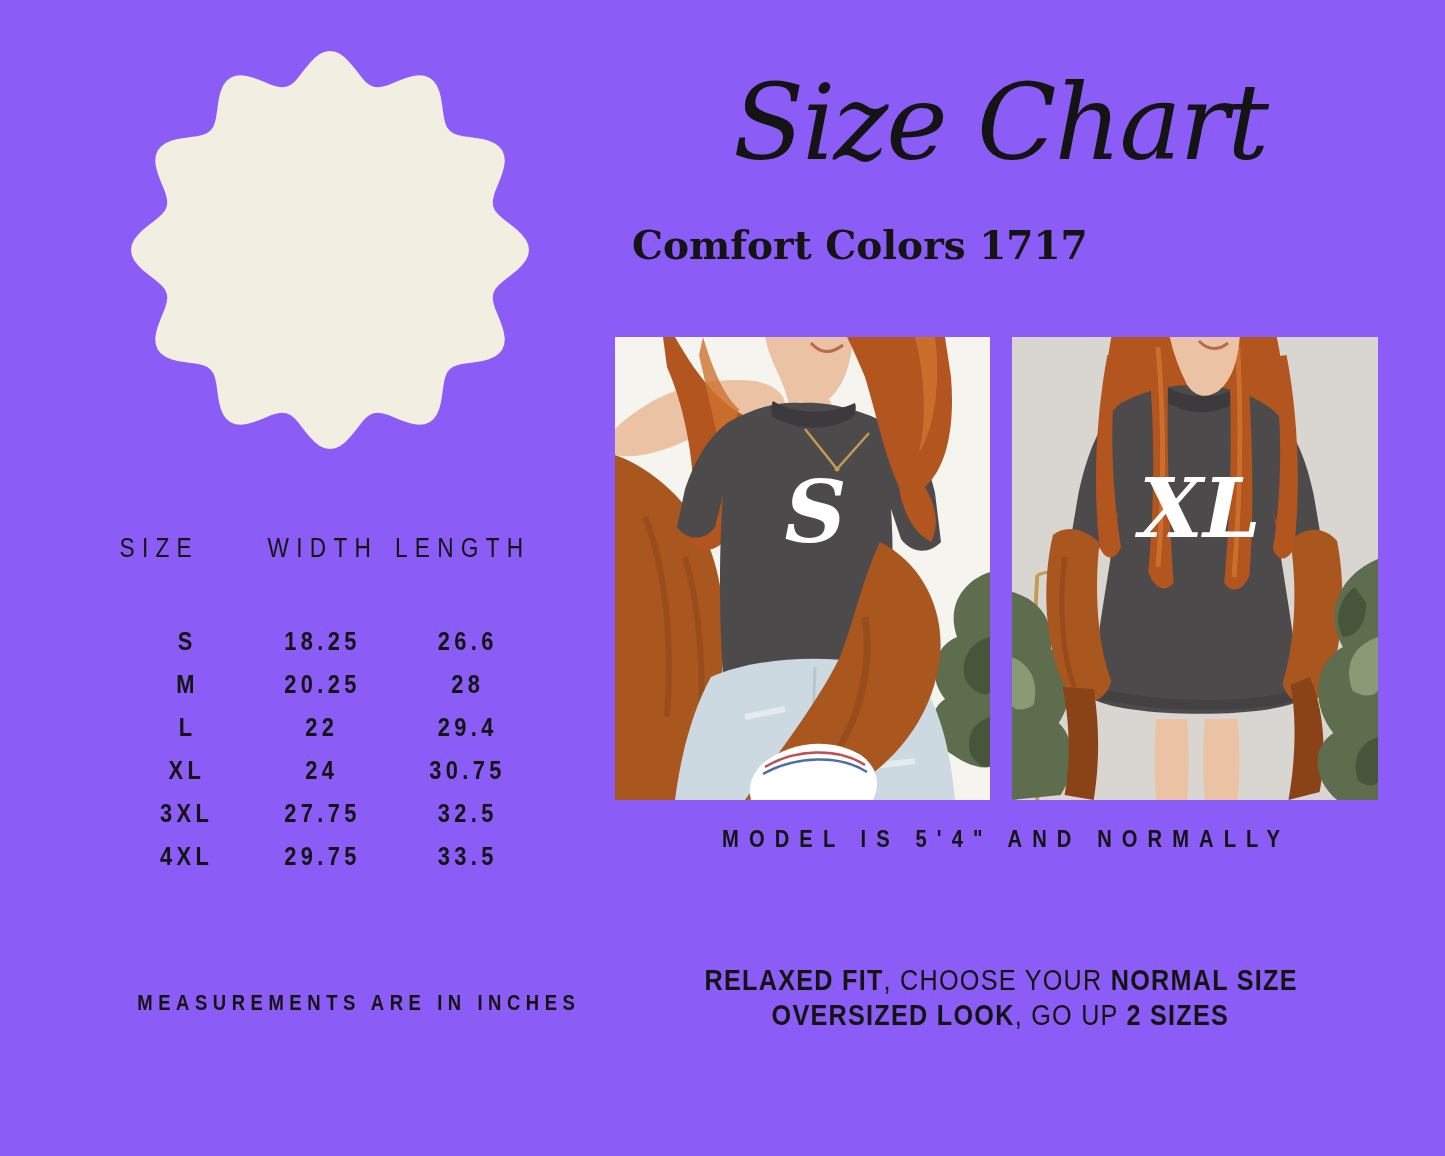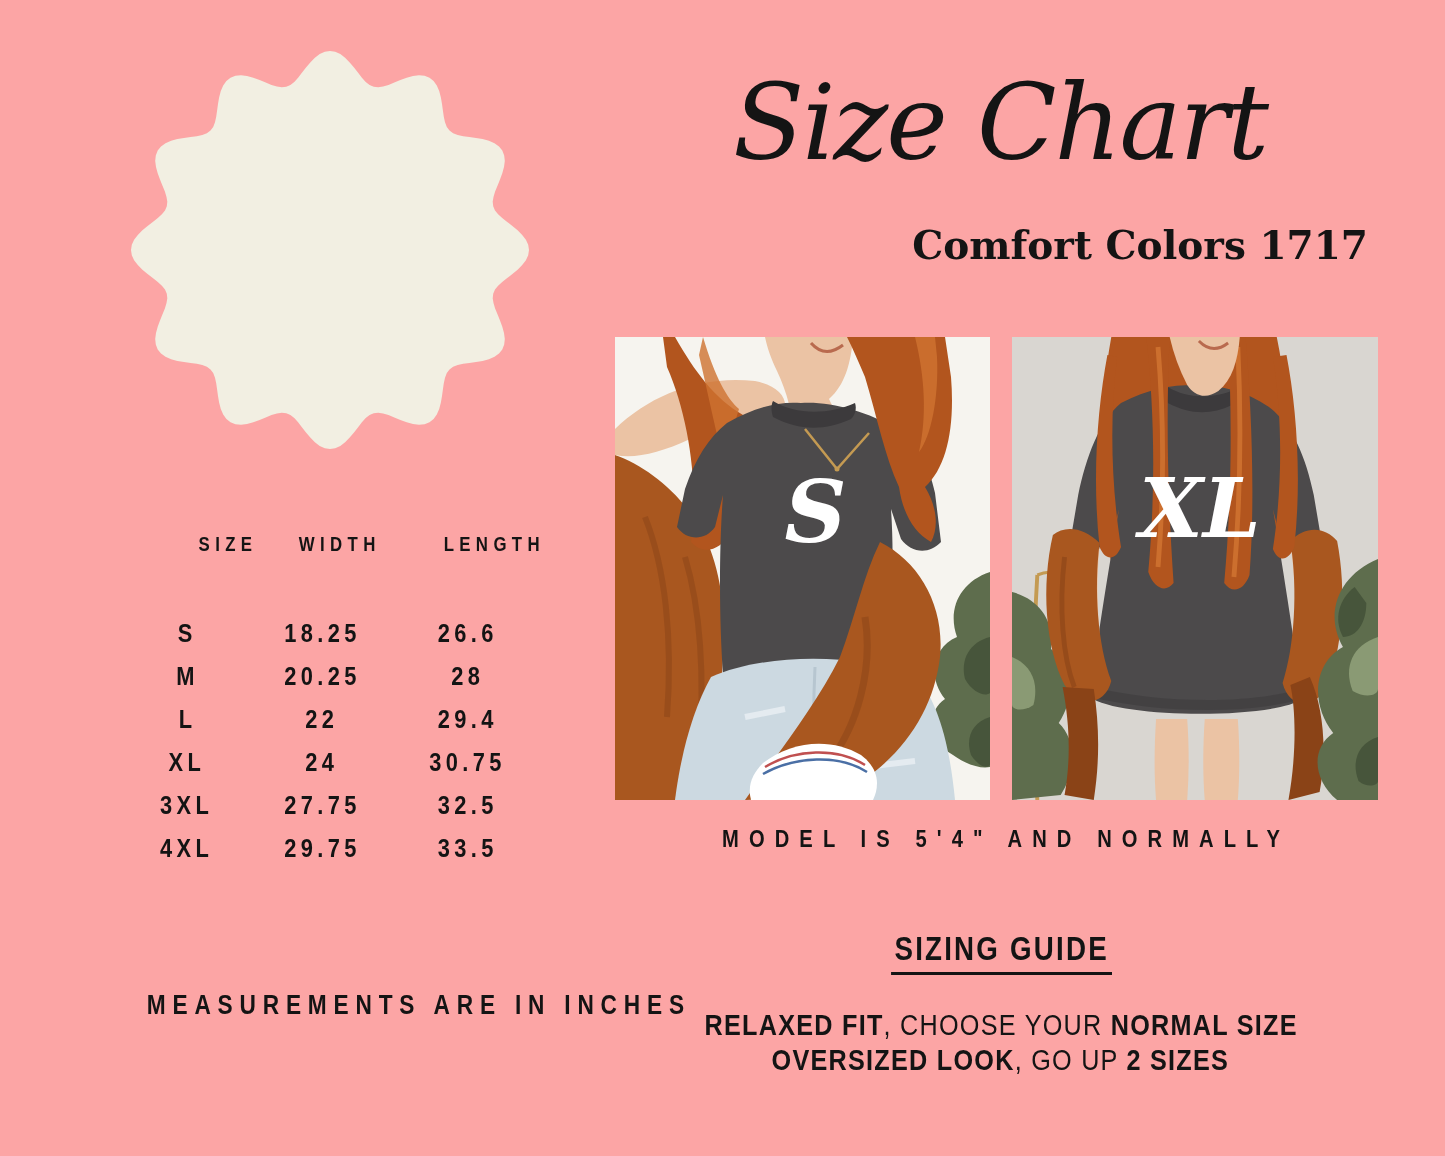--- a/index.html
+++ b/index.html
@@ -1,46 +1,46 @@
 <!DOCTYPE html>
 <html style="--ink: #141414; --cream: #F2EFE2; --shirt: #4C4A4B; --shirt_dark: #3C3A3C; --rust: #A9571F; --rust_dark: #8A4317; --jeans: #CCD9E1; --jeans_light: #E4EBF0; --skin: #EBC3A4; --hair: #B2551E; --hair_light: #CE7230; --leaf: #5E6D4D; --leaf_dark: #47553B; --leaf_light: #8A9A74; --photo_bg_left: #F6F4EF; --photo_bg_right: #D9D6D1; --gold: #C49A52; --white: #FFFFFF; --stripe_red: #C05050; --stripe_blue: #4A6FA5;"><head>
 <meta charset="utf-8">
 <style>
   :root{
     --ink:#141414;
   }
   html,body{margin:0;padding:0;background:#ffffff;}
   body{font-family:"Liberation Sans", sans-serif;color:var(--ink);}
-  .page{position:relative;width:1445px;height:1156px;background:#fca5a5;overflow:hidden;}
+  .page{position:relative;width:1445px;height:1156px;background:#8b5cf6;overflow:hidden;}
 
   .condensed{display:inline-block;transform:scaleX(.84);transform-origin:50% 50%;white-space:nowrap;}
 
   
   .scallop{position:absolute;left:130px;top:45px;width:400px;height:410px;}
   .scallop svg{display:block;width:100%;height:100%;}
 
   
   .title{position:absolute;left:612px;top:58px;width:776px;text-align:center;
          font-family:"DejaVu Serif", serif;font-style:italic;font-weight:500;
          font-size:104px;line-height:1.25;letter-spacing:-2px;}
-  .subtitle{position:absolute;left:592px;top:224px;width:776px;text-align:right;
+  .subtitle{position:absolute;left:632px;top:224px;width:776px;text-align:left;
          font-family:"DejaVu Serif", serif;font-size:39px;font-weight:600;line-height:1.1;}
 
   
   .size-table{position:absolute;left:112px;top:533px;width:436px;}
   .thead,.tr{display:grid;grid-template-columns:145px 125px 166px;}
-  .th{text-align:right;font-weight:700;font-size:20px;}
+  .th{text-align:left;font-weight:400;font-size:27px;}
   .th .condensed{letter-spacing:.32em;margin-right:-.32em;}
   .tbody{margin-top:56px;}
   .tr{height:43px;align-items:center;}
   .td{text-align:center;font-size:26px;font-weight:700;}
   .td .condensed{letter-spacing:.2em;margin-right:-.2em;}
 
   .measure-note{position:absolute;left:95px;top:990px;width:470px;text-align:center;
-         font-size:27px;font-weight:700;}
+         font-size:22px;font-weight:700;}
   .measure-note .condensed{letter-spacing:.3em;margin-right:-.3em;}
 
   
   .photo{position:absolute;top:337px;width:375px;height:463px;overflow:hidden;background:#eee;}
   .photo.left{left:615px;}
   .photo.right{left:1012px;width:366px;}
   .photo svg{display:block;width:100%;height:100%;}
   .shirt-letter{position:absolute;left:0;top:132px;width:100%;text-align:center;
          font-family:"DejaVu Serif", serif;font-style:italic;font-weight:700;
          color:#ffffff;font-size:86px;line-height:1;pointer-events:none;}
@@ -226,22 +226,19 @@
       </g>
     </svg>
     <div class="shirt-letter">XL</div>
   </div>
 
   <div class="model-caption">
     <div><span class="condensed">MODEL IS 5'4" AND NORMALLY</span></div>
   </div>
 
   <div class="sizing-guide">
-    <div class="sg-heading">
-      <span class="condensed">SIZING GUIDE</span>
-    </div>
     <div class="sg-lines">
       <div class="sg-line"><span class="condensed"><span class="b">RELAXED FIT</span><span>, CHOOSE YOUR </span><span class="b">NORMAL SIZE</span></span></div>
       <div class="sg-line"><span class="condensed"><span class="b">OVERSIZED LOOK</span><span>, GO UP </span><span class="b">2 SIZES</span></span></div>
     </div>
   </div>
 
 </div>
 
 </body></html>

